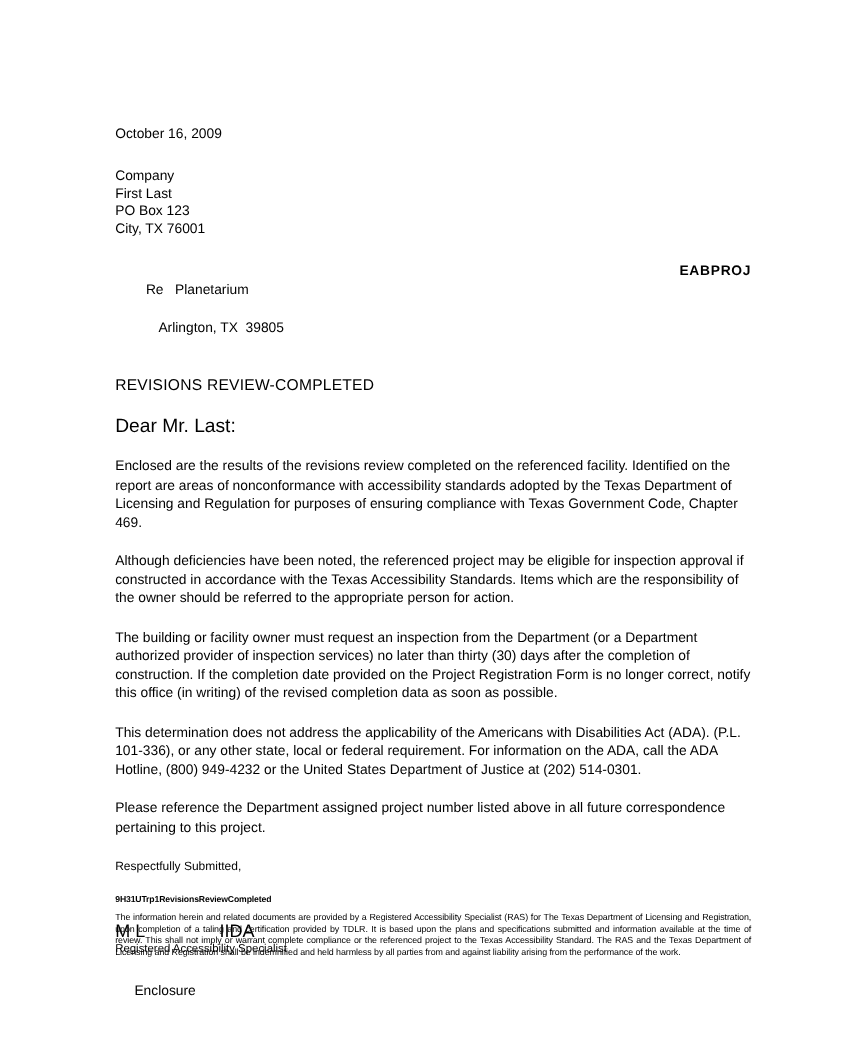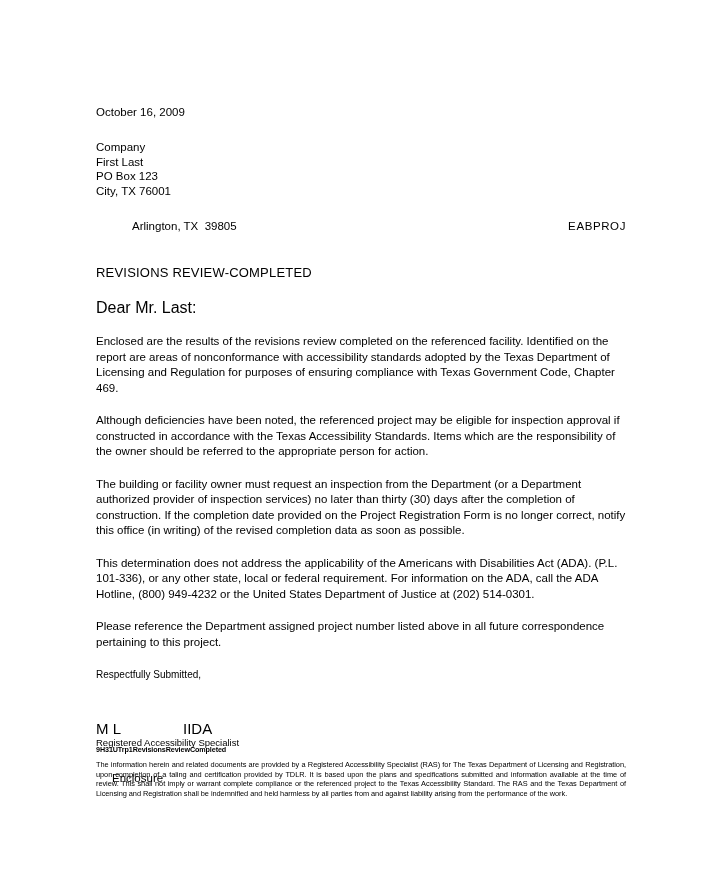--- a/index.html
+++ b/index.html
@@ -43,21 +43,21 @@
     white-space: pre;
   }
   .re-indent {
     padding-left: 36px;
     white-space: pre;
   }
   .proj-code {
     position: absolute;
     right: 0;
     top: 0;
-    font-weight: normal;
+    font-weight: bold;
     font-size: 11.5px;
     letter-spacing: 0.6px;
   }
   .headline {
     margin-top: 31px;
     font-size: 13px;
     font-weight: normal;
     letter-spacing: 0.2px;
   }
   .salutation {
@@ -130,20 +130,23 @@
     <div class="date">October 16, 2009</div>
 
     <div class="addr-block">
       <div>Company</div>
       <div>First Last</div>
       <div>PO Box 123</div>
       <div>City, TX  76001</div>
     </div>
 
     <div class="re-block">
+      <div class="re-line">
+        <span>Re</span><span>&nbsp;&nbsp;&nbsp;</span><span>Planetarium</span>
+      </div>
       <div class="re-indent">Arlington, TX  39805</div>
       <div class="proj-code">EABPROJ</div>
     </div>
 
     <div class="headline">REVISIONS REVIEW-COMPLETED</div>
 
     <div class="salutation">Dear Mr. Last:</div>
 
     <p class="body-par">Enclosed are the results of the revisions review completed on the referenced facility.  Identified on the report are areas of nonconformance with accessibility standards adopted by the Texas Department of Licensing and Regulation for purposes of ensuring compliance with Texas Government Code, Chapter 469.</p>
     <p class="body-par">Although deficiencies have been noted, the referenced project may be eligible for inspection approval if constructed in accordance with the Texas Accessibility Standards.  Items which are the responsibility of the owner should be referred to the appropriate person for action.</p>

